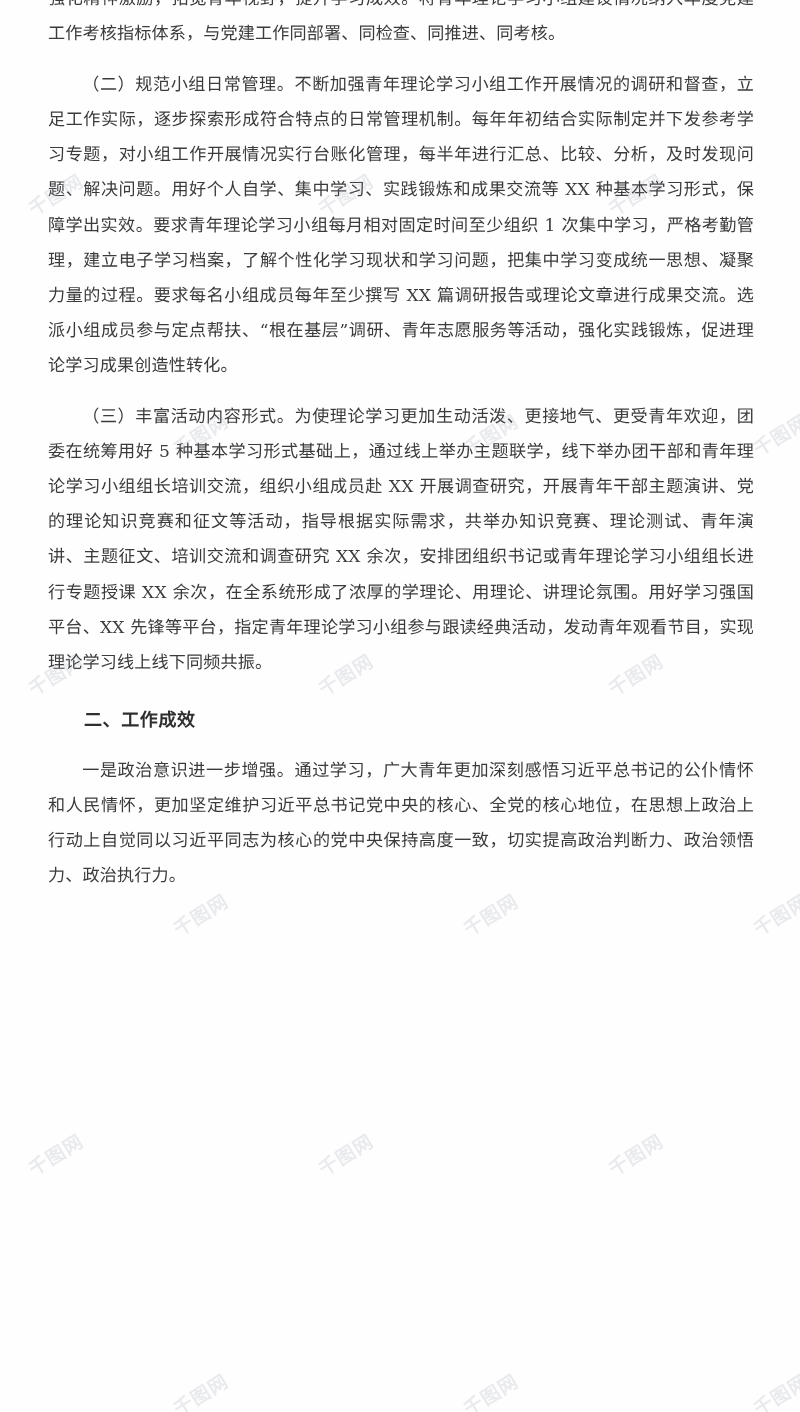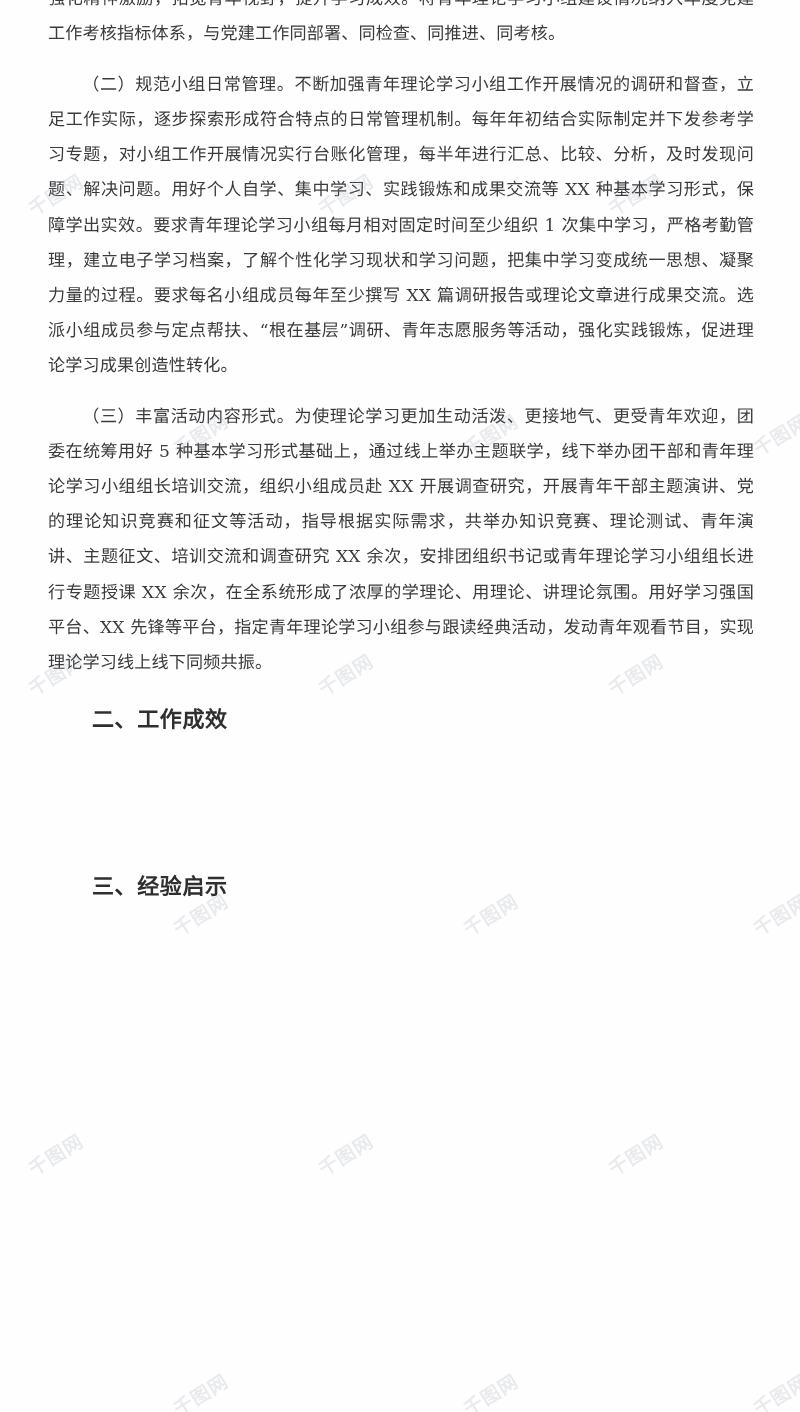--- a/index.html
+++ b/index.html
@@ -64,21 +64,21 @@
   }
 
   p.para.cut-top {
     
     margin-top: -19px;
     text-indent: 0;
   }
 
   h2.section-heading {
     margin: 0;
-    font-size: 22px;
+    font-size: 18px;
     line-height: 35.1px;
     color: #2f2f31;
     font-weight: 700;
     text-indent: 2em;
     letter-spacing: 0.6px;
     font-family: "DejaVu Serif", "Liberation Serif", serif;
   }
 
   .spacer-sm { height: 16px; }
   .spacer-md { height: 22px; }
@@ -111,30 +111,30 @@
     <div class="spacer-sm"></div>
 
     <p class="para">（三）丰富活动内容形式。为使理论学习更加生动活泼、更接地气、更受青年欢迎，团委在统筹用好 5 种基本学习形式基础上，通过线上举办主题联学，线下举办团干部和青年理论学习小组组长培训交流，组织小组成员赴 XX 开展调查研究，开展青年干部主题演讲、党的理论知识竞赛和征文等活动，指导根据实际需求，共举办知识竞赛、理论测试、青年演讲、主题征文、培训交流和调查研究 XX 余次，安排团组织书记或青年理论学习小组组长进行专题授课 XX 余次，在全系统形成了浓厚的学理论、用理论、讲理论氛围。用好学习强国平台、XX 先锋等平台，指定青年理论学习小组参与跟读经典活动，发动青年观看节目，实现理论学习线上线下同频共振。</p>
 
     <div class="spacer-md"></div>
 
     <h2 class="section-heading">二、工作成效</h2>
 
     <div class="spacer-sm"></div>
 
+    <p class="para">一是政治意识进一步增强。通过学习，广大青年更加深刻感悟习近平总书记的公仆情怀和人民情怀，更加坚定维护习近平总书记党中央的核心、全党的核心地位，在思想上政治上行动上自觉同以习近平同志为核心的党中央保持高度一致，切实提高政治判断力、政治领悟力、政治执行力。</p>
 
     <div class="spacer-lg"></div>
 
 
     <div class="spacer-sm"></div>
 
 
     <div class="spacer-md"></div>
 
-    <h2 class="section-heading">三、经验启示</h2>
 
     <div class="spacer-sm"></div>
 
 
     <div class="spacer-sm"></div>
 
   </div>
 
   <div class="watermark-layer">
       <span class="wm" style="left: 25px; top: 180px; transform: rotate(-32deg); color: rgba(150, 155, 170, 0.2);">千图网</span>

